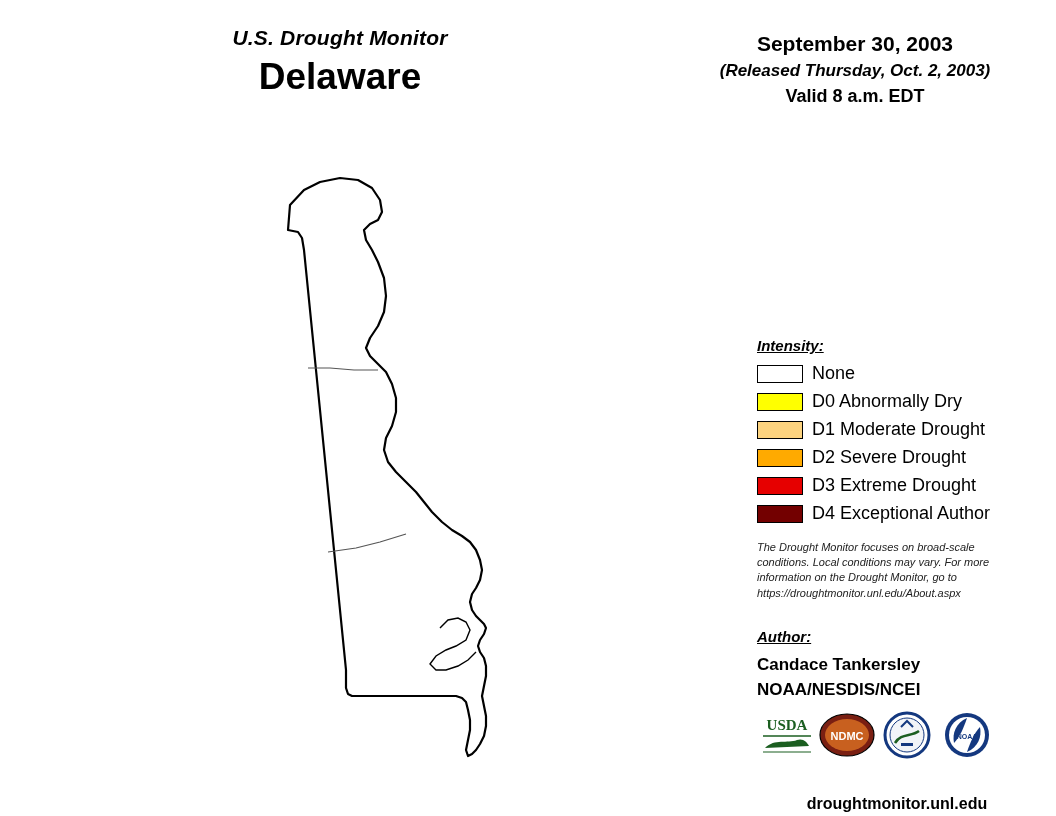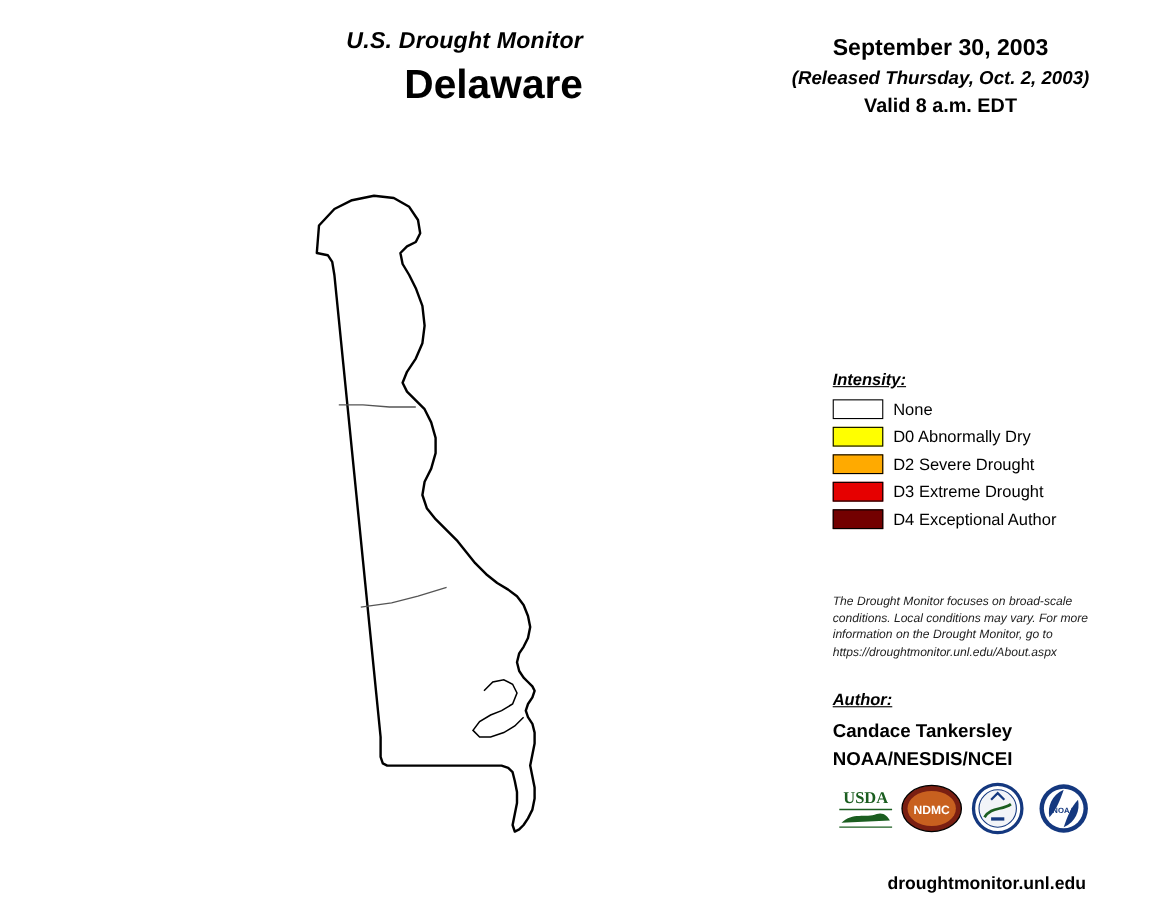--- a/index.html
+++ b/index.html
@@ -15,21 +15,21 @@
     position: relative;
     overflow: hidden;
   }
 
   
   .title-block {
     position: absolute;
     left: 150px;
     top: 26px;
     width: 380px;
-    text-align: right;
+    text-align: center;
   }
   .title-main {
     font-style: italic;
     font-weight: bold;
     font-size: 21px;
     letter-spacing: 0.2px;
   }
   .title-state {
     font-weight: bold;
     font-size: 37px;
@@ -89,21 +89,21 @@
     margin-bottom: 7px;
   }
   .swatch {
     width: 46px;
     height: 18px;
     border: 1px solid #000000;
     box-sizing: border-box;
     flex: 0 0 auto;
   }
   .legend-label {
-    font-size: 15px;
+    font-size: 18px;
     margin-left: 9px;
     white-space: nowrap;
   }
 
   
   .disclaimer {
     position: absolute;
     left: 757px;
     top: 540px;
     width: 268px;
@@ -209,20 +209,24 @@
   <div class="legend-row">
     <span class="swatch" style="background:#ffffff"></span>
     <span class="legend-label">None</span>
   </div>
 
   <div class="legend-row">
     <span class="swatch" style="background:#ffff00"></span>
     <span class="legend-label">D0 Abnormally Dry</span>
   </div>
 
+  <div class="legend-row">
+    <span class="swatch" style="background:#fcd37f"></span>
+    <span class="legend-label">D1 Moderate Drought</span>
+  </div>
 
   <div class="legend-row">
     <span class="swatch" style="background:#ffaa00"></span>
     <span class="legend-label">D2 Severe Drought</span>
   </div>
 
   <div class="legend-row">
     <span class="swatch" style="background:#e60000"></span>
     <span class="legend-label">D3 Extreme Drought</span>
   </div>

